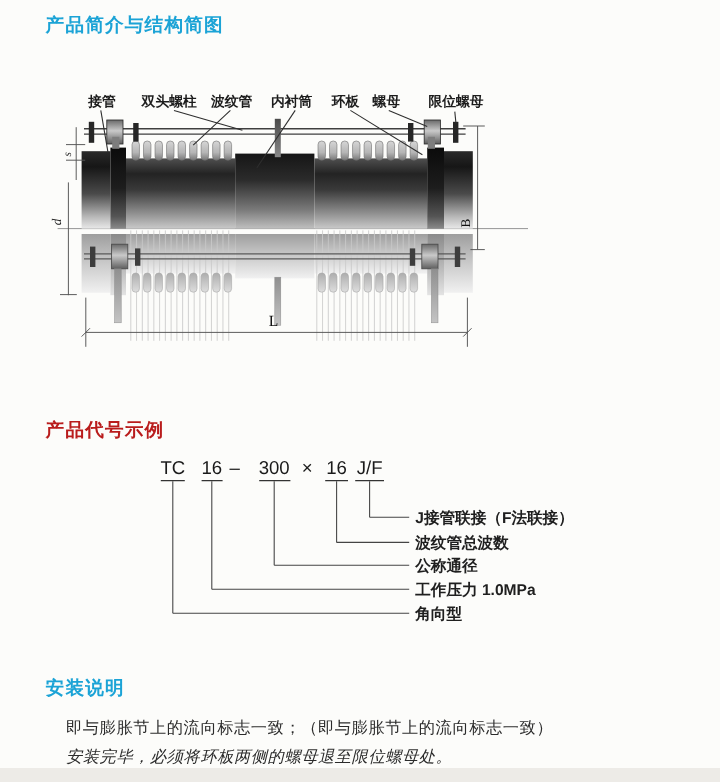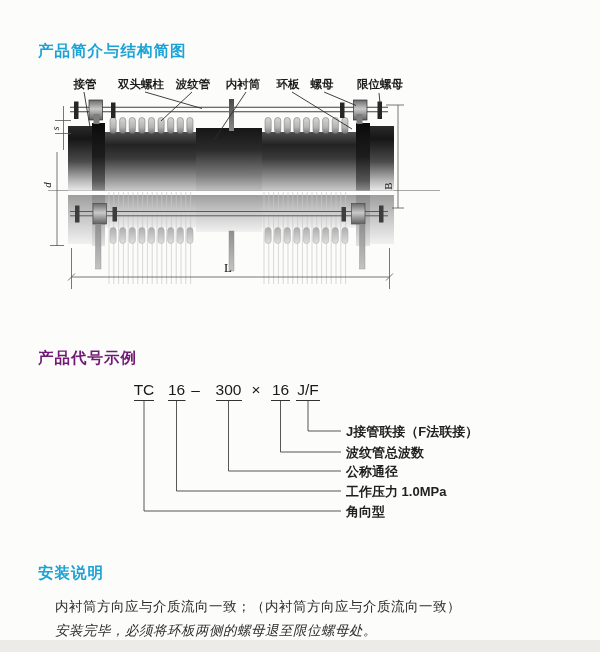--- a/index.html
+++ b/index.html
@@ -29,21 +29,21 @@
   #code-svg{position:absolute;left:100px;top:378px;}
   .bottom-strip{position:absolute;left:0;top:640px;width:600px;height:12px;}
   svg text{font-family:"Liberation Sans",sans-serif;}
   svg .serif{font-family:"Liberation Serif",serif;}
 </style>
 </head>
 <body>
 
 <div class="page" style="background: rgb(252, 252, 250);">
 
-  <div class="heading" id="heading-intro" style="color: rgb(27, 163, 214); margin-top: 30px;">产品简介与结构简图</div>
+  <div class="heading" id="heading-intro" style="color: rgb(27, 163, 214);">产品简介与结构简图</div>
 
   <svg id="joint-svg" width="420" height="235" viewBox="40 70 420 235" xmlns="http://www.w3.org/2000/svg">
     <defs>
       <linearGradient id="gPipe" x1="0" y1="0" x2="0" y2="1">
         <stop offset="0%" stop-color="#2a2a2a"></stop>
           <stop offset="20%" stop-color="#161616"></stop>
         <stop offset="55%" stop-color="#4a4a4a"></stop>
           <stop offset="85%" stop-color="#b9b9b9"></stop>
         <stop offset="100%" stop-color="#e8e8e8"></stop>
       </linearGradient>
@@ -265,21 +265,21 @@
       <text x="85" y="88">接管</text>
       <text x="141" y="88">双头螺柱</text>
       <text x="193" y="88">波纹管</text>
       <text x="243" y="88">内衬筒</text>
       <text x="288" y="88">环板</text>
       <text x="322" y="88">螺母</text>
       <text x="380" y="88">限位螺母</text>
     </g>
   </svg>
 
-  <div class="heading" id="heading-code" style="color: #701a75;">产品代号示例</div>
+  <div class="heading" id="heading-code" style="color: #b91c1c;">产品代号示例</div>
 
   <svg id="code-svg" width="400" height="145" viewBox="100 378 400 145" xmlns="http://www.w3.org/2000/svg">
 
     <g class="serif" font-size="15.5" fill="#1a1a1a" text-anchor="middle">
       <text x="144" y="395">TC</text>
       <text x="176.5" y="395">16</text>
       <text x="195.5" y="395">–</text>
       <text x="228.5" y="395">300</text>
       <text x="256" y="395">×</text>
       <text x="280.5" y="395">16</text>
@@ -310,17 +310,17 @@
     <g font-size="13" font-weight="600" fill="#1f1f1f">
       <text x="346" y="435.5">J接管联接（F法联接）</text>
       <text x="346" y="456.5">波纹管总波数</text>
       <text x="346" y="475.5">公称通径</text>
       <text x="346" y="495.5">工作压力 1.0MPa</text>
       <text x="346" y="515.5">角向型</text>
     </g>
   </svg>
 
   <div class="heading" id="heading-install" style="color: rgb(27, 163, 214);">安装说明</div>
-  <div class="install-line" id="install-line-1">内衬筒方向应与介质流向一致；（内衬筒方向应与介质流向一致）</div>
+  <div class="install-line" id="install-line-1">即与膨胀节上的流向标志一致；（即与膨胀节上的流向标志一致）</div>
   <div class="install-line" id="install-line-2">安装完毕，必须将环板两侧的螺母退至限位螺母处。</div>
 
   <div class="bottom-strip" style="background: rgb(237, 235, 231);"></div>
 </div>
 
 </body></html>

